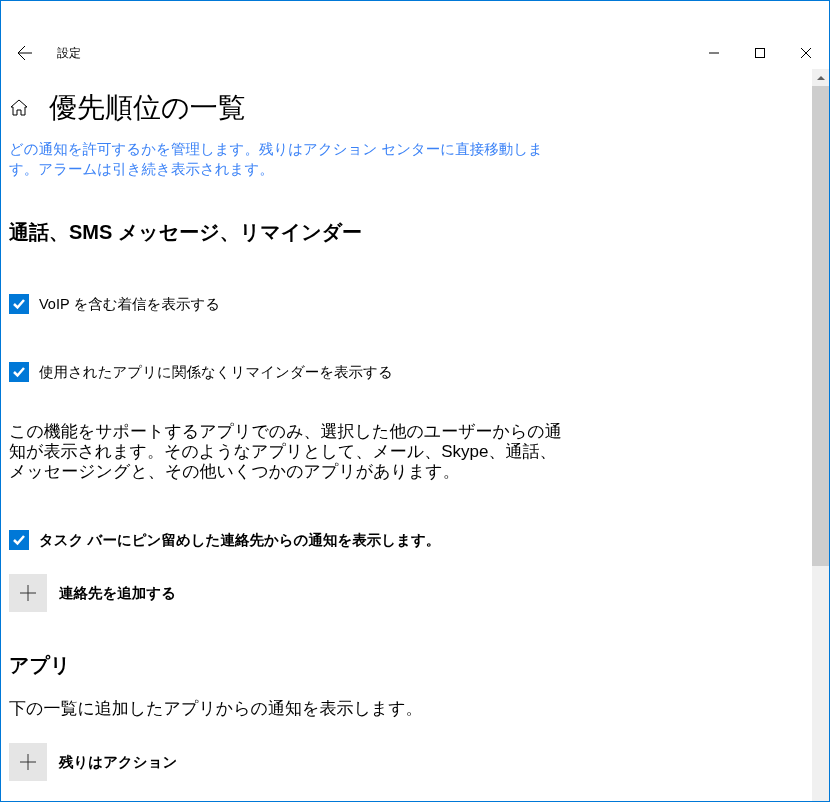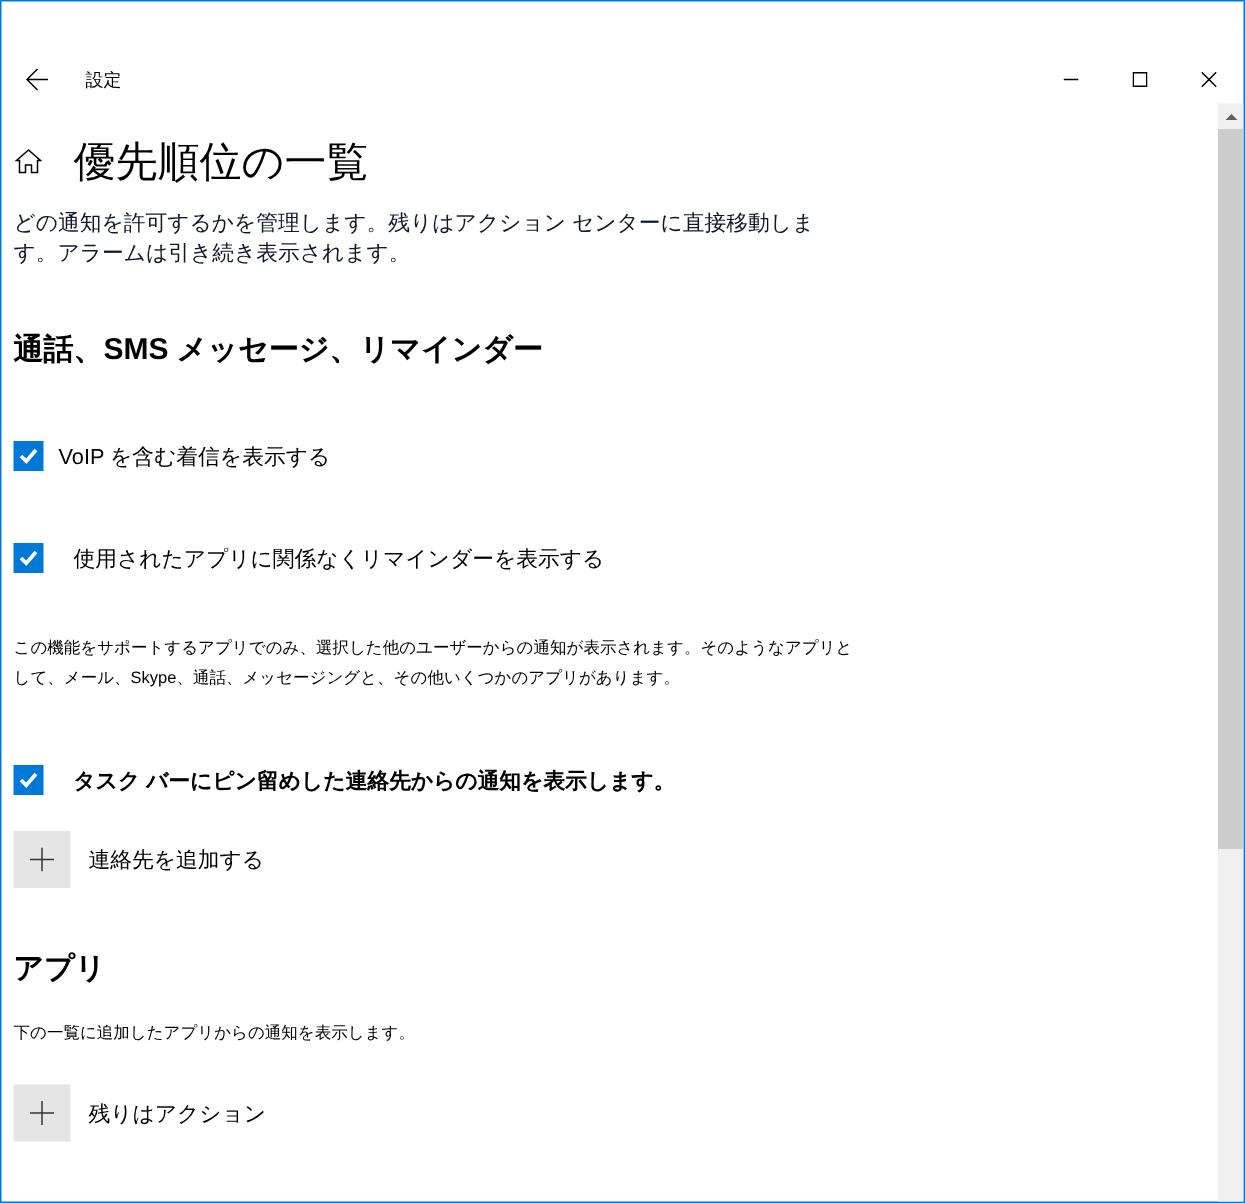--- a/index.html
+++ b/index.html
@@ -70,46 +70,46 @@
       cursor: pointer;
     }
     .page-title {
       font-size: 28px;
       font-weight: 400;
       letter-spacing: 0;
     }
     .page-desc {
       font-size: 14.5px;
       line-height: 20px;
-      color: #0f172a;
+      color: #3b82f6;
       max-width: 560px;
       margin-bottom: 8px;
     }
     .section {
       margin-top: 40px;
     }
     .section-title {
       font-size: 20px;
       font-weight: 700;
       margin-bottom: 20px;
     }
     .section-desc {
-      font-size: 11px;
+      font-size: 17px;
       line-height: 20px;
       max-width: 560px;
       margin-bottom: 8px;
     }
     .checkbox-row {
       display: flex;
       align-items: center;
       margin-bottom: 36px;
       cursor: pointer;
       margin-top: 48px;
     }
-    .checkbox-row:last-of-type { margin-bottom: 24px; gap: 10px; }
+    .checkbox-row:last-of-type { margin-bottom: 24px; }
     .checkbox {
       width: 20px;
       height: 20px;
       background: #0078d7;
       margin-right: 10px;
       display: flex;
       align-items: center;
       justify-content: center;
       flex-shrink: 0;
     }
@@ -121,20 +121,21 @@
       fill: none;
     }
     .checkbox-label {
       font-size: 14.5px;
     }
     .add-btn {
       display: flex;
       align-items: center;
       margin-top: 24px;
       cursor: pointer;
+      font-weight: bold;
     }
     .plus-box {
       width: 38px;
       height: 38px;
       background: #e5e5e5;
       display: flex;
       align-items: center;
       justify-content: center;
       margin-right: 12px;
     }

